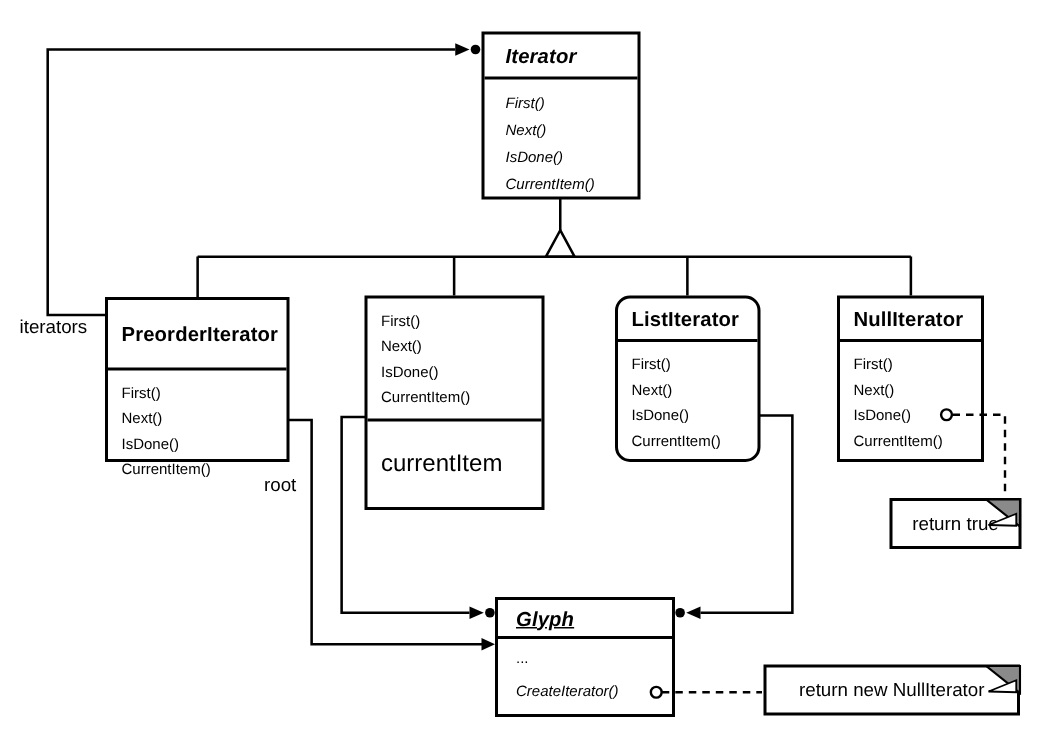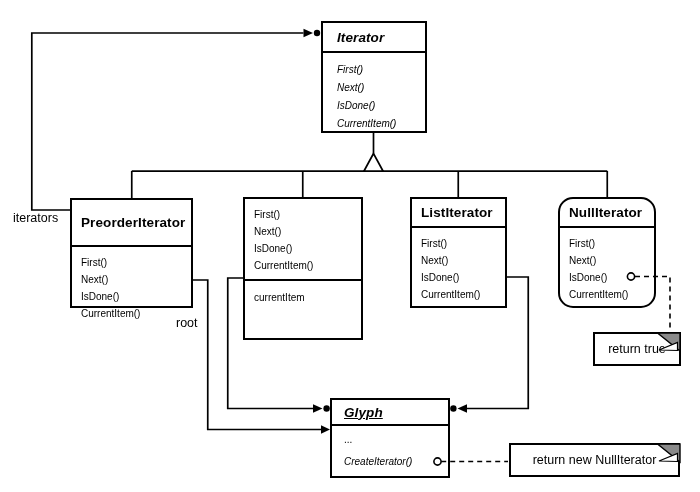--- a/index.html
+++ b/index.html
@@ -13,21 +13,21 @@
     box-sizing:border-box;z-index:1;
   }
   .cls .title{
     display:flex;align-items:center;border-bottom:2px solid #000;
     font-weight:bold;font-size:13.5px;padding-left:9px;box-sizing:border-box;
     letter-spacing:.1px;
   }
   .cls.abstract .title{font-style:italic;}
   .cls .members{padding:7px 12px 0 9px;font-size:10px;line-height:17px;box-sizing:border-box;}
   .cls .members.it{font-style:italic;padding-top:8px;line-height:18px;}
-  .cls .attrs{border-top:2px solid #000;padding:8px 0 0 9px;font-size:10px;line-height:17px;box-sizing:border-box;}
+  .cls .attrs{border-top:2px solid #000;padding:20px 0 0 9px;font-size:16px;line-height:17px;box-sizing:border-box;}
   .cls .members.glyphm{padding-top:3px;line-height:22px;}
   .m{white-space:nowrap;}
   .m.it{font-style:italic;}
   .note{
     position:absolute;background:#ffffff;border:2px solid #000;box-sizing:border-box;
     display:flex;align-items:center;justify-content:center;
     font-size:12.5px;z-index:1;
   }
   .freelabel{position:absolute;font-size:12.5px;z-index:1;white-space:nowrap;}
   svg.wires{position:absolute;left:0;top:0;z-index:2;pointer-events:none;}
@@ -62,31 +62,31 @@
       <div class="m">First()</div>
       <div class="m">Next()</div>
       <div class="m">IsDone()</div>
       <div class="m">CurrentItem()</div>
     </div>
     <div class="attrs">
       <div class="m">currentItem</div>
     </div>
   </div>
 
-  <div class="cls" style="left:410px;top:197px;width:97px;height:111px;">
+  <div class="cls" style="left:410px;top:197px;width:97px;height:111px;border-radius:10px;">
     <div class="title" style="height:29px;">ListIterator</div>
     <div class="members">
       <div class="m">First()</div>
       <div class="m">Next()</div>
       <div class="m">IsDone()</div>
       <div class="m">CurrentItem()</div>
     </div>
   </div>
 
-  <div class="cls" style="left:558px;top:197px;width:98px;height:111px;border-radius:15px;">
+  <div class="cls" style="left:558px;top:197px;width:98px;height:111px;">
     <div class="title" style="height:29px;">NullIterator</div>
     <div class="members">
       <div class="m">First()</div>
       <div class="m">Next()</div>
       <div class="m">IsDone()</div>
       <div class="m">CurrentItem()</div>
     </div>
   </div>
 
   <div class="cls abstract" style="left:330px;top:398px;width:120px;height:80px;">

